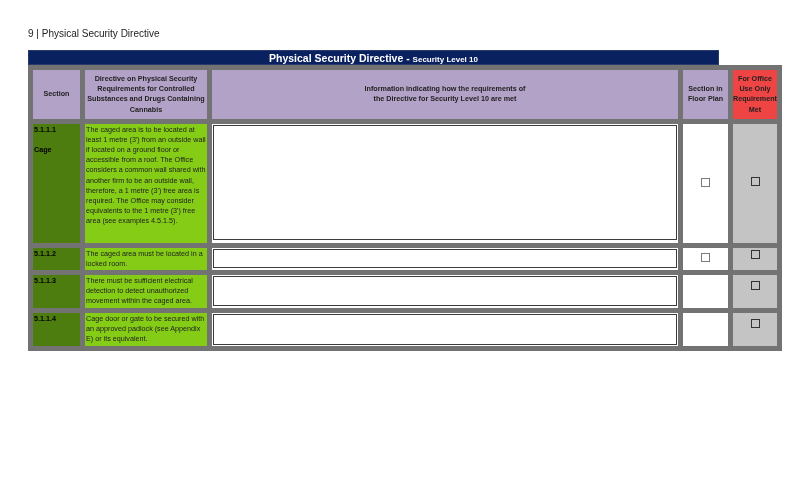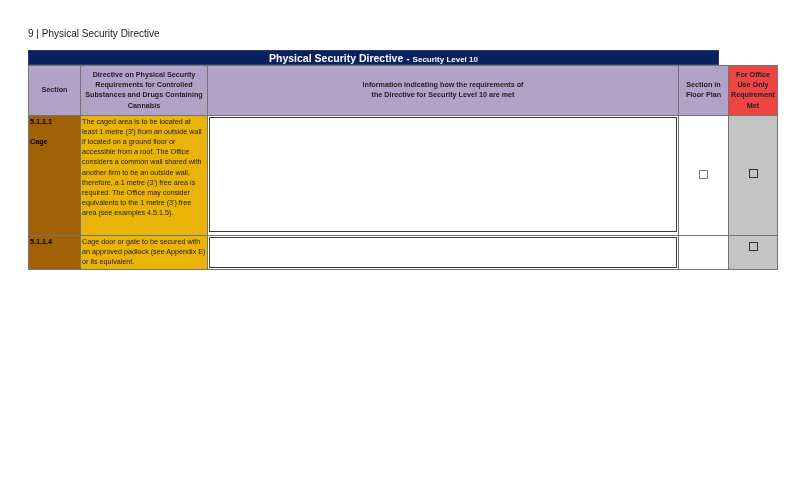--- a/index.html
+++ b/index.html
@@ -15,31 +15,31 @@
   }
   .title-band {
     height: 15px; background: #0a2160; color: #ffffff; text-align: center;
     font-weight: bold; font-size: 10.5px; line-height: 15px;
     border: 1px solid #2a3a6a; box-sizing: border-box;
   }
   .title-band .sub { font-size: 8px; }
   table {
     border-collapse: collapse; table-layout: fixed; width: 749px; font-size: 7.2px;
   }
-  th, td { border: 1px solid #737373; padding: 0; vertical-align: top; }
+  th, td { border: 5px solid #737373; padding: 0; vertical-align: top; }
   th {
     background: #b3a2c7; font-weight: bold; text-align: center; vertical-align: middle;
     line-height: 10.3px; color: #222;
   }
   th.office { background: #ef4444; }
   td.section {
-    background: #a16207; font-weight: bold; padding: 1px 1px; line-height: 10.2px;
+    background: #4d7c0f; font-weight: bold; padding: 1px 1px; line-height: 10.2px;
   }
   td.directive {
-    background: #eab308; padding: 1px 1px; line-height: 10.2px; color: #222; margin-left: 44px;
+    background: #84cc16; padding: 1px 1px; line-height: 10.2px; color: #222; margin-left: 44px;
   }
   td.info { background: #ffffff; padding: 1px 1px; }
   .info-box {
     border: 1.5px solid #3c3c3c; background: #ffffff; box-sizing: border-box; width: 100%; height: 100%;
   }
   td.floor { background: #ffffff; text-align: center; }
   td.office-cell { background: #c4c4c4; text-align: center; }
   .cb {
     display: inline-block; width: 7px; height: 7px; border: 1px solid #7a7a7a; background: #fff;
   }
@@ -82,20 +82,44 @@
         <td class="info" style="height:117px;">
           <div class="info-box" style="height:115px;"></div>
         </td>
         <td class="floor" style="vertical-align:middle;">
           <span class="cb"></span>
         </td>
         <td class="office-cell" style="vertical-align:middle;">
           <span class="cb dark" style="margin-top:-4px;"></span>
         </td>
       </tr>
+      <tr style="height:21px">
+        <td class="section">5.1.1.2</td>
+        <td class="directive">The caged area must be located in a locked room.</td>
+        <td class="info">
+          <div class="info-box" style="height:19px;"></div>
+        </td>
+        <td class="floor" style="vertical-align:middle;">
+          <span class="cb"></span>
+        </td>
+        <td class="office-cell" style="padding-top:2px;">
+          <span class="cb dark"></span>
+        </td>
+      </tr>
+      <tr style="height:32px">
+        <td class="section">5.1.1.3</td>
+        <td class="directive">There must be sufficient electrical detection to detect unauthorized movement within the caged area.</td>
+        <td class="info">
+          <div class="info-box" style="height:30px;"></div>
+        </td>
+        <td class="floor"></td>
+        <td class="office-cell" style="padding-top:6px;">
+          <span class="cb dark"></span>
+        </td>
+      </tr>
       <tr style="height:33px">
         <td class="section">5.1.1.4</td>
         <td class="directive">Cage door or gate to be secured with an approved padlock (see Appendix E) or its equivalent.</td>
         <td class="info">
           <div class="info-box" style="height:31px;"></div>
         </td>
         <td class="floor"></td>
         <td class="office-cell" style="padding-top:6px;">
           <span class="cb dark"></span>
         </td>

